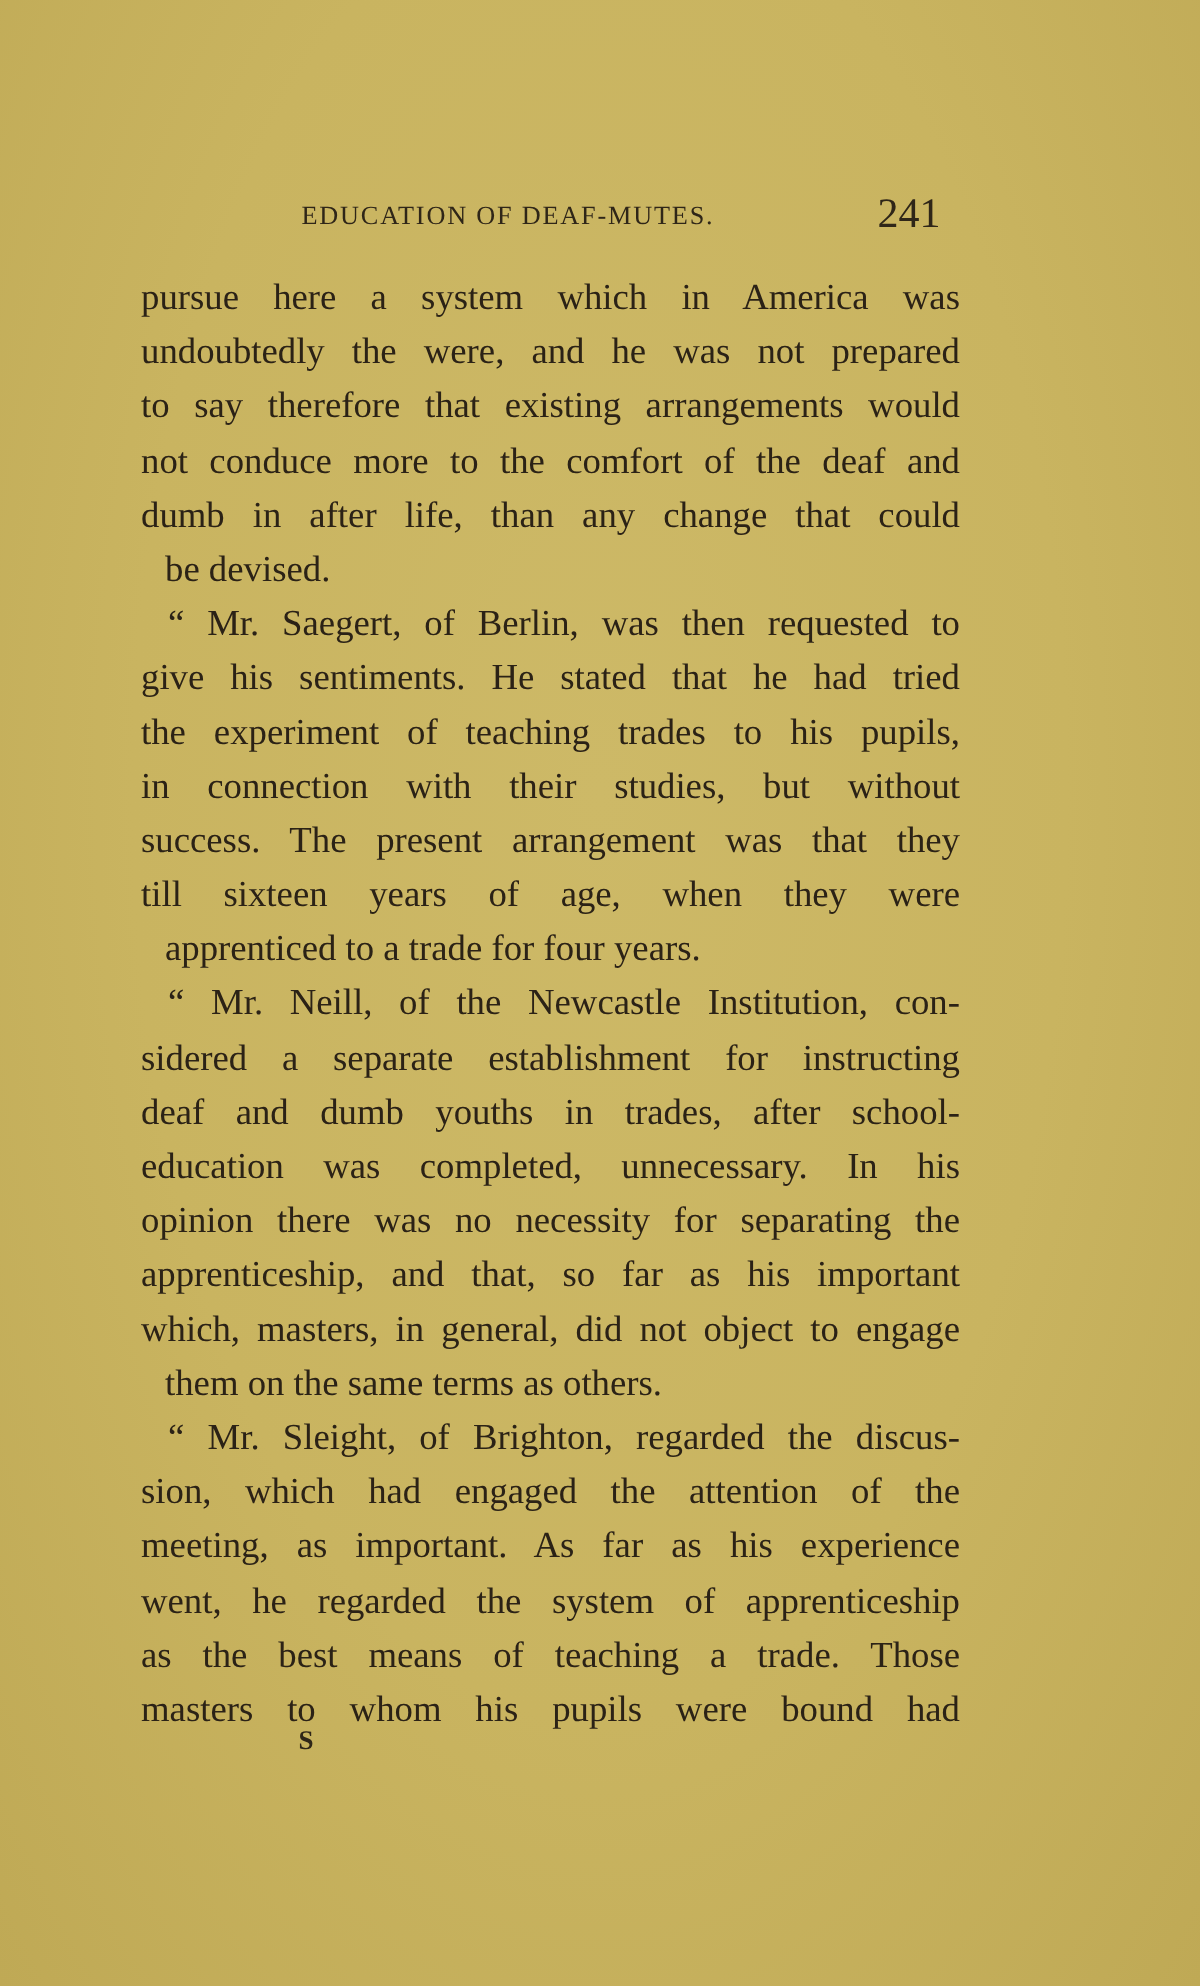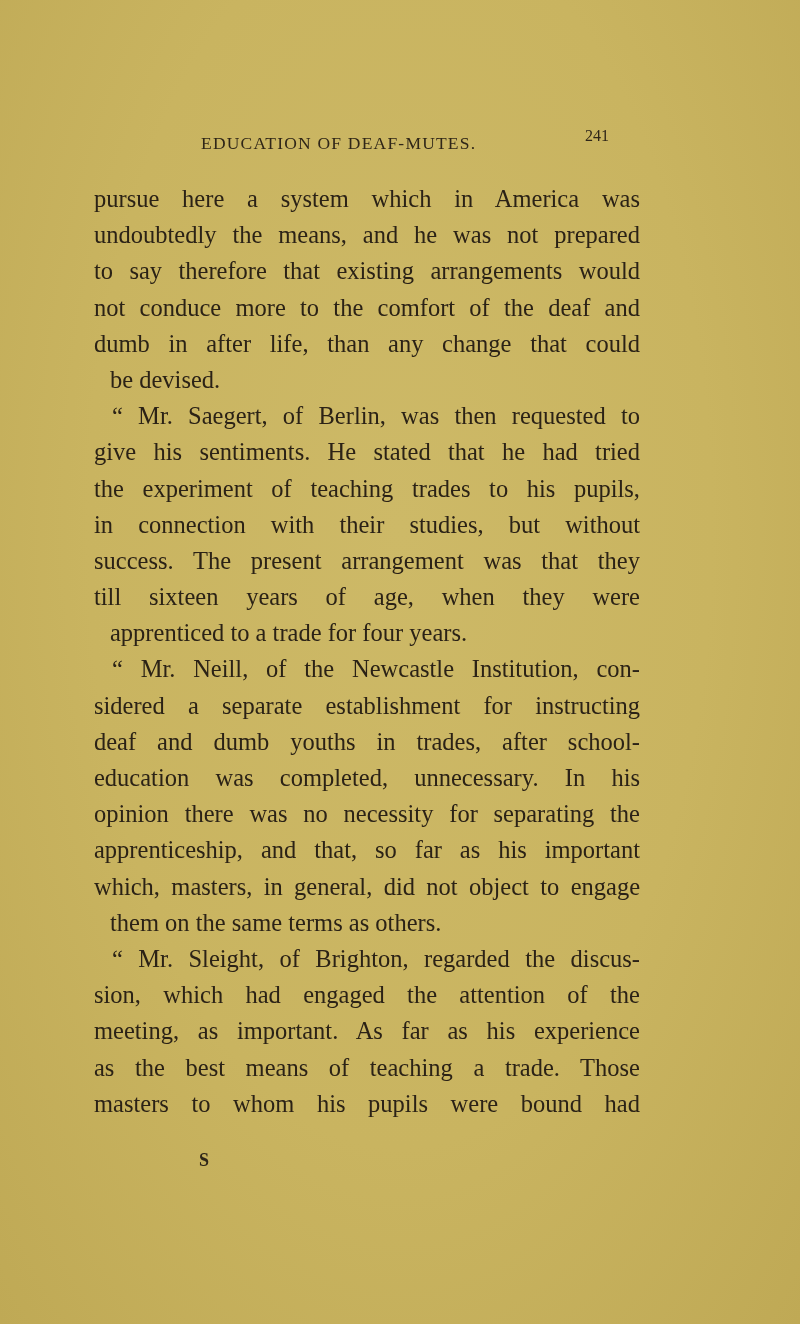--- a/index.html
+++ b/index.html
@@ -13,21 +13,21 @@
     position:absolute; top:127px; left:0; width:648px; height:30px;
   }
   .running-title {
     position:absolute; left:201px; top:6px;
     font-family: "Liberation Serif", serif;
     font-size:17.5px; letter-spacing:1.2px; color:#2f2618;
   }
   .page-number {
     position:absolute; left:585px; top:0px;
     font-family: "Liberation Serif", serif;
-    font-size:16px; color:#2f2618;
+    font-size:28px; color:#2f2618;
   }
   .body-text {
     position:absolute; left:94px; top:181px; width:546px;
   }
   .line {
     display:block; height:36.2px; line-height:36.2px;
     font-family: "Liberation Serif", serif;
     font-size:24.5px;
     text-align:justify; text-align-last:justify;
     white-space:nowrap; overflow:visible;
@@ -44,21 +44,21 @@
 </head>
 <body>
 
 <div class="header">
   <span class="running-title">EDUCATION OF DEAF-MUTES.</span>
   <span class="page-number">241</span>
 </div>
 
 <div class="body-text" id="body-text">
     <span class="line">pursue here a system which in America was</span>
-    <span class="line">undoubtedly the means, and he was not prepared</span>
+    <span class="line">undoubtedly the were, and he was not prepared</span>
     <span class="line">to say therefore that existing arrangements would</span>
     <span class="line">not conduce more to the comfort of the deaf and</span>
     <span class="line">dumb in after life, than any change that could</span>
     <span class="line last">be devised.</span>
     <span class="line indent">“ Mr. Saegert, of Berlin, was then requested to</span>
     <span class="line">give his sentiments.  He stated that he had tried</span>
     <span class="line">the experiment of teaching trades to his pupils,</span>
     <span class="line">in connection with their studies, but without</span>
     <span class="line">success.  The present arrangement was that they</span>
     <span class="line">till sixteen years of age, when they were</span>
@@ -67,17 +67,18 @@
     <span class="line">sidered a separate establishment for instructing</span>
     <span class="line">deaf and dumb youths in trades, after school-</span>
     <span class="line">education was completed, unnecessary.  In his</span>
     <span class="line">opinion there was no necessity for separating the</span>
     <span class="line">apprenticeship, and that, so far as his important</span>
     <span class="line">which, masters, in general, did not object to engage</span>
     <span class="line last">them on the same terms as others.</span>
     <span class="line indent">“ Mr. Sleight, of Brighton, regarded the discus-</span>
     <span class="line">sion, which had engaged the attention of the</span>
     <span class="line">meeting, as important.  As far as his experience</span>
+    <span class="line">went, he regarded the system of apprenticeship</span>
     <span class="line">as the best means of teaching a trade.  Those</span>
     <span class="line">masters to whom his pupils were bound had</span>
   </div>
 
 <div class="signature">S</div>
 
 </body></html>

